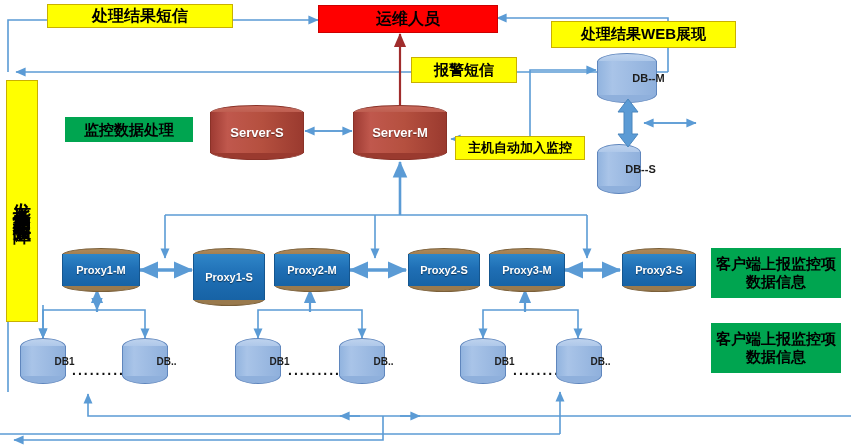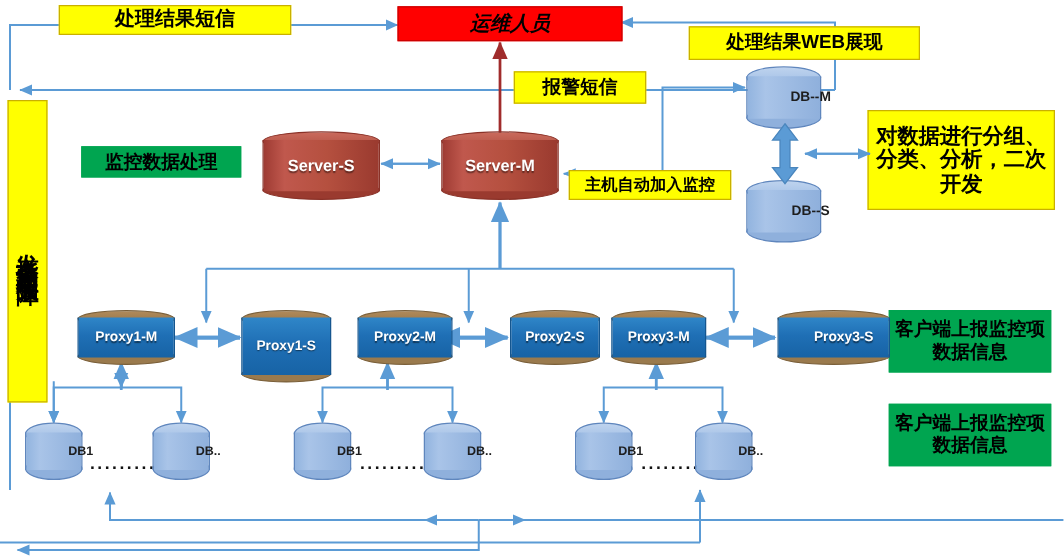--- a/index.html
+++ b/index.html
@@ -14,21 +14,21 @@
   .ybox{background:#ffff00;border:1px solid #c9b000;color:#000000;
         display:flex;align-items:center;justify-content:center;text-align:center;
         font-weight:bold;line-height:1.12;}
   
   .gbox{background:#00a550;border:1px solid #00a550;color:#000000;
         display:flex;align-items:center;justify-content:center;text-align:center;
         font-weight:bold;line-height:1.2;}
   
   .rbox{background:#ff0000;border:1px solid #cc0000;color:#000000;
         display:flex;align-items:center;justify-content:center;text-align:center;
-        font-weight:bold;font-style:italic;}
+        font-weight:bold;}
 
   
   .vbox{writing-mode:vertical-rl;text-orientation:upright;letter-spacing:2px;}
 
   
   .cyl{position:absolute;display:flex;align-items:center;justify-content:center;}
   .cyl .lbl{position:relative;z-index:3;font-weight:bold;white-space:nowrap;}
 
   
   .cyl-red .body{position:absolute;left:0;right:0;top:7px;bottom:7px;
@@ -141,21 +141,20 @@
   <div class="node ybox" style="left:47px;top:4px;width:186px;height:24px;font-size:16px;">处理结果短信</div>
 
   <div class="node rbox" style="left:318px;top:5px;width:180px;height:28px;font-size:16px;">运维人员</div>
 
   <div class="node ybox" style="left:551px;top:21px;width:185px;height:27px;font-size:15px;">处理结果WEB展现</div>
 
   <div class="node ybox" style="left:411px;top:57px;width:106px;height:26px;font-size:15px;">报警短信</div>
 
   <div class="node ybox" style="left:455px;top:136px;width:130px;height:24px;font-size:13px;">主机自动加入监控</div>
 
-  <div class="node ybox" style="left:694px;top:88px;width:150px;height:80px;font-size:17px;padding:0 4px;">对数据进行分组、分类、分析，二次开发</div>
 
   <div class="node ybox vbox" style="left:6px;top:80px;width:32px;height:242px;font-size:18px;">发送指令自动处理相关故障</div>
 
   <div class="node gbox" style="left:65px;top:117px;width:128px;height:25px;font-size:15px;">监控数据处理</div>
 
   <div class="node gbox" style="left:711px;top:248px;width:130px;height:50px;font-size:15px;padding:0 3px;">客户端上报监控项数据信息</div>
 
   <div class="node gbox" style="left:711px;top:323px;width:130px;height:50px;font-size:15px;padding:0 3px;">客户端上报监控项数据信息</div>
 
   <div class="cyl cyl-red" style="left:210px;top:105px;width:94px;height:55px;">
@@ -172,21 +171,21 @@
     <div class="lbl">Server-M</div>
   </div>
 
   <div class="cyl cyl-lt" style="left:597px;top:53px;width:60px;height:50px;">
     <div class="top"></div>
     <div class="bot"></div>
     <div class="body"></div>
     <div class="lbl">DB--M</div>
   </div>
 
-  <div class="cyl cyl-lt" style="left:597px;top:144px;width:60px;height:50px;border-radius:14px;">
+  <div class="cyl cyl-lt" style="left:597px;top:144px;width:44px;height:50px;border-radius:14px;">
     <div class="top"></div>
     <div class="bot"></div>
     <div class="body"></div>
     <div class="lbl">DB--S</div>
   </div>
 
   <svg style="position:absolute;left:612px;top:98px;width:32px;height:50px;" viewBox="0 0 32 50">
     <path d="M16,1 L26,14 L20,14 L20,36 L26,36 L16,49 L6,36 L12,36 L12,14 L6,14 z" fill="#5b9bd5" stroke="#4a86bd" stroke-width="1"></path>
   </svg>
 
@@ -212,42 +211,42 @@
     <div class="lbl">Proxy1-M</div>
   </div>
 
   <div class="cyl cyl-blue" style="left:193px;top:248px;width:72px;height:58px;">
     <div class="top"></div>
     <div class="bot"></div>
     <div class="body"></div>
     <div class="lbl">Proxy1-S</div>
   </div>
 
-  <div class="cyl cyl-blue" style="left:274px;top:248px;width:76px;height:44px;margin-left:12px;">
+  <div class="cyl cyl-blue" style="left:274px;top:248px;width:76px;height:44px;">
     <div class="top"></div>
     <div class="bot"></div>
     <div class="body"></div>
     <div class="lbl">Proxy2-M</div>
   </div>
 
   <div class="cyl cyl-blue" style="left:408px;top:248px;width:72px;height:44px;">
     <div class="top"></div>
     <div class="bot"></div>
     <div class="body"></div>
     <div class="lbl">Proxy2-S</div>
   </div>
 
   <div class="cyl cyl-blue" style="left:489px;top:248px;width:76px;height:44px;">
     <div class="top"></div>
     <div class="bot"></div>
     <div class="body"></div>
     <div class="lbl">Proxy3-M</div>
   </div>
 
-  <div class="cyl cyl-blue" style="left:622px;top:248px;width:74px;height:44px;padding-left:16px;">
+  <div class="cyl cyl-blue" style="left:622px;top:248px;width:74px;height:44px;">
     <div class="top"></div>
     <div class="bot"></div>
     <div class="body"></div>
     <div class="lbl">Proxy3-S</div>
   </div>
 
   <div class="cyl cyl-lt small" style="left:20px;top:338px;width:46px;height:46px;">
     <div class="top"></div>
     <div class="bot"></div>
     <div class="body"></div>

